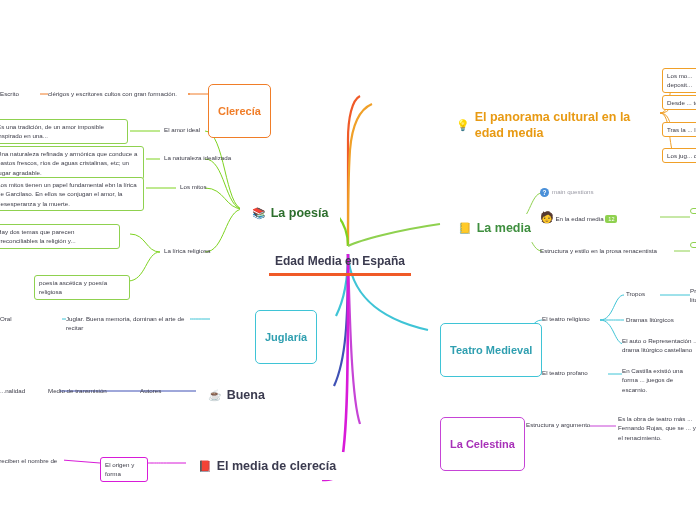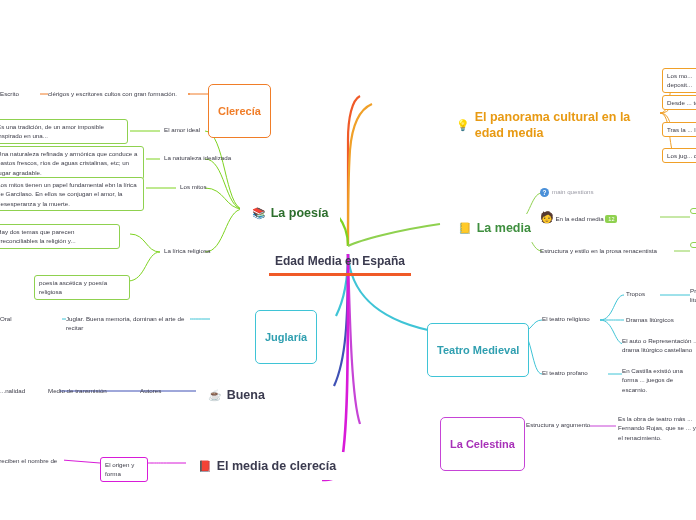--- a/index.html
+++ b/index.html
@@ -161,21 +161,21 @@
   <div class="node mini" style="left:540px;top:247px;">Estructura y estilo en la prosa renacentista</div>
   <div class="node leaf boxed" style="left:690px;top:208px;width:30px;border-color:#8fd14f;"></div>
   <div class="node leaf boxed" style="left:690px;top:242px;width:30px;border-color:#8fd14f;"></div>
 
   <div class="node lvl1" style="left:208px;top:310px;border-color:#3fc4d6;color:#2f9fb0;margin-left:47px;">
     <span>Juglaría</span>
   </div>
   <div class="node leaf plain" style="left:0px;top:314px;width:40px;">Oral</div>
   <div class="node leaf plain" style="left:66px;top:314px;width:124px;">Juglar. Buena memoria, dominan el arte de recitar</div>
 
-  <div class="node lvl1" style="left:427px;top:323px;border-color:#3fc4d6;color:#2f9fb0;">
+  <div class="node lvl1" style="left:440px;top:323px;border-color:#3fc4d6;color:#2f9fb0;">
     <span>Teatro Medieval</span>
   </div>
   <div class="node mini" style="left:542px;top:315px;">El teatro religioso</div>
   <div class="node mini" style="left:542px;top:369px;">El teatro profano</div>
   <div class="node mini" style="left:626px;top:290px;">Tropos</div>
   <div class="node leaf plain" style="left:690px;top:286px;width:40px;">Primeras ... liturgia.</div>
   <div class="node mini" style="left:626px;top:316px;">Dramas litúrgicos</div>
   <div class="node leaf plain" style="left:622px;top:336px;width:78px;">El auto o Representación ... drama litúrgico castellano</div>
   <div class="node leaf plain" style="left:622px;top:366px;width:78px;">En Castilla existió una forma ... juegos de escarnio.</div>
 

